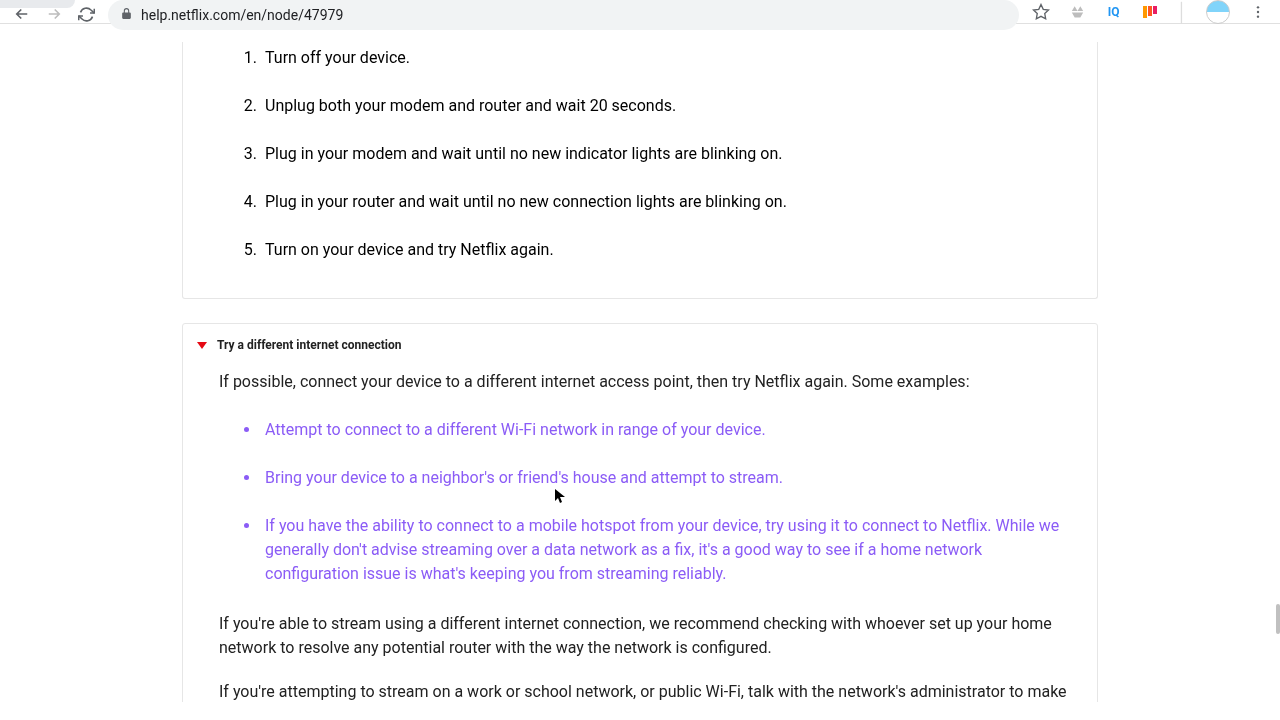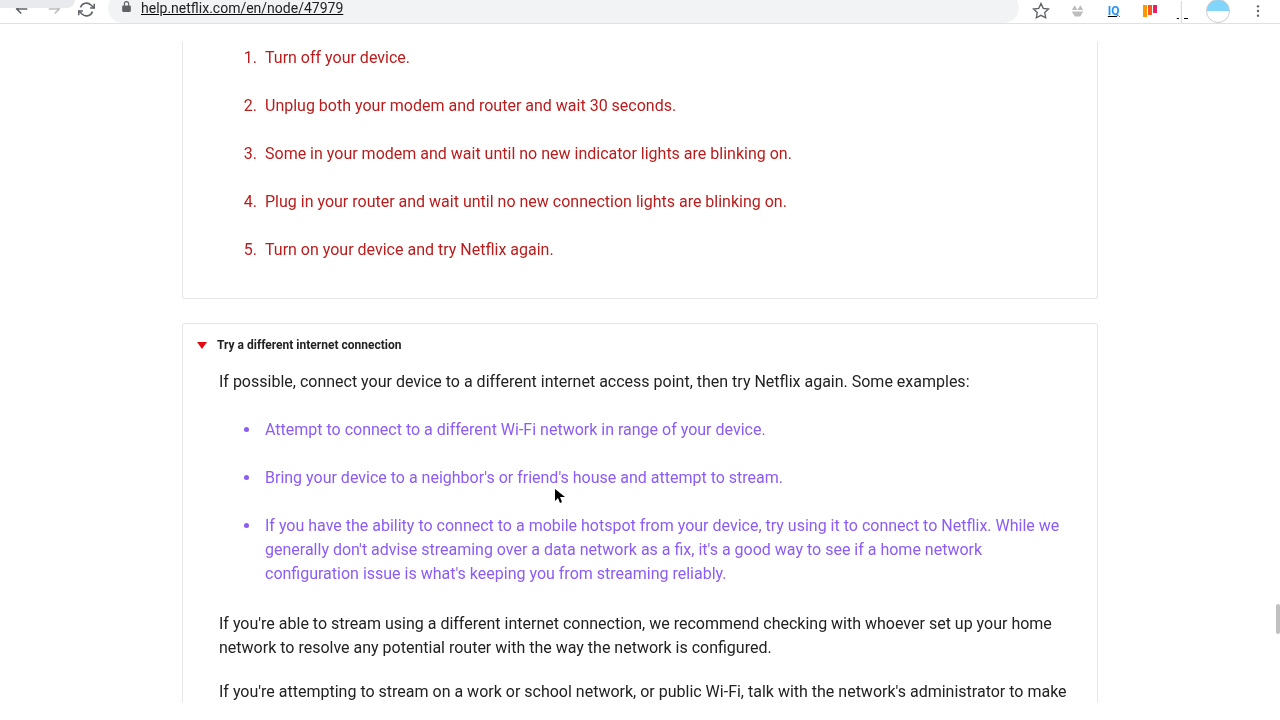--- a/index.html
+++ b/index.html
@@ -1,18 +1,18 @@
 <!DOCTYPE html>
 <html><head>
 <meta charset="utf-8">
 <style>
   * { margin: 0; padding: 0; box-sizing: border-box; }
   body { font-family: -apple-system, BlinkMacSystemFont, "Segoe UI", Roboto, Arial, sans-serif; background: #fff; width: 1280px; height: 720px; overflow: hidden; }
   
-  .browser-chrome { background: #fff; border-bottom: 1px solid #e0e0e0; height: 24px; display: flex; align-items: flex-end; padding: 0 8px; gap: 8px; text-decoration: underline; }
+  .browser-chrome { background: #fff; border-bottom: 1px solid #e0e0e0; height: 24px; display: flex; align-items: flex-start; padding: 0 8px; gap: 8px; }
   .tab-hint { position: absolute; top: 0; left: 0; width: 75px; height: 8px; background: #e8eaed; border-radius: 0 0 8px 0; }
   .nav-btns { display: flex; gap: 4px; align-items: center; }
   .nav-btn { width: 28px; height: 28px; display: flex; align-items: center; justify-content: center; border-radius: 50%; color: #5f6368; cursor: pointer; }
   .nav-btn.disabled { color: #bdbdbd; }
   .omnibox { flex: 1; height: 30px; background: #f1f3f4; border-radius: 15px; display: flex; align-items: center; padding: 0 12px; gap: 8px; color: #202124; font-size: 14px; }
   .lock-icon { color: #5f6368; }
   .toolbar-right { display: flex; align-items: center; gap: 18px; padding: 0 4px; }
   .tb-icon { width: 20px; height: 20px; display: flex; align-items: center; justify-content: center; color: #5f6368; }
   .avatar { width: 24px; height: 24px; border-radius: 50%; background: linear-gradient(#81d4fa 50%, #fff 50%); border: 1px solid #ccc; }
   .ext-badge { width: 18px; height: 18px; display:flex; align-items:center; justify-content:center; }
@@ -25,21 +25,21 @@
   .acc-header { display: flex; align-items: center; gap: 10px; cursor: pointer; }
   .acc-header h3 { font-size: 12px; font-weight: 700; color: #222; }
   .arrow { width: 0; height: 0; display: inline-block; }
   .arrow.down { border-left: 5px solid transparent; border-right: 5px solid transparent; border-top: 7px solid #e50914; }
   
   .acc-body { padding: 10px 4px 0 22px; color: #222; font-size: 16px; line-height: 1.5; }
   .acc-body p { margin: 20px 0; }
   .acc-body p.first { margin-top: 8px; }
   
   ol.steps { list-style: decimal; padding-left: 24px; margin: 18px 0 6px 18px; }
-  ol.steps li { padding: 4px 0 20px 4px; font-size: 16px; color: #b91c1c; }
+  ol.steps li { padding: 4px 0 20px 4px; font-size: 16px; color: #000000; }
   ol.steps li:last-child { padding-bottom: 6px; }
   
   ul.bullets { list-style: disc; padding-left: 24px; margin: 14px 0 10px 18px; }
   ul.bullets li { padding: 4px 0 20px 4px; font-size: 16px; color: #8b5cf6; line-height: 1.5; }
   ul.bullets li:last-child { padding-bottom: 6px; }
   
   .cursor { position: absolute; left: 555px; top: 489px; font-size: 14px; color: #000; pointer-events: none; }
   .scroll-hint { position: absolute; right: 0; top: 604px; width: 4px; height: 30px; background: #c0c0c0; border-radius: 2px; }
 </style>
 </head>
@@ -105,22 +105,22 @@
   </div>
 </div>
 
 <div class="page">
   <div class="content">
 
     <div class="accordion-panel" style="border-top:none; border-radius:0 0 3px 3px; padding-top:0;">
       <div class="acc-body" style="padding-top:0;">
         <ol class="steps">
           <li>Turn off your device.</li>
-          <li>Unplug both your modem and router and wait 30 seconds.</li>
-          <li>Some in your modem and wait until no new indicator lights are blinking on.</li>
+          <li>Unplug both your modem and router and wait 20 seconds.</li>
+          <li>Plug in your modem and wait until no new indicator lights are blinking on.</li>
           <li>Plug in your router and wait until no new connection lights are blinking on.</li>
           <li>Turn on your device and try Netflix again.</li>
         </ol>
       </div>
     </div>
 
     <div class="accordion-panel">
       <div class="acc-header">
         <span class="arrow down"></span>
         <h3>Try a different internet connection</h3>

